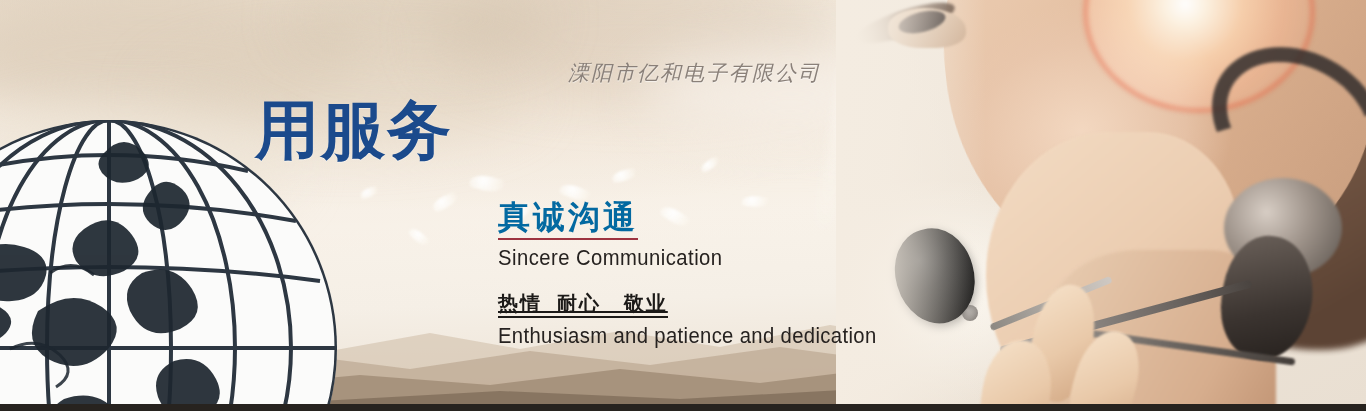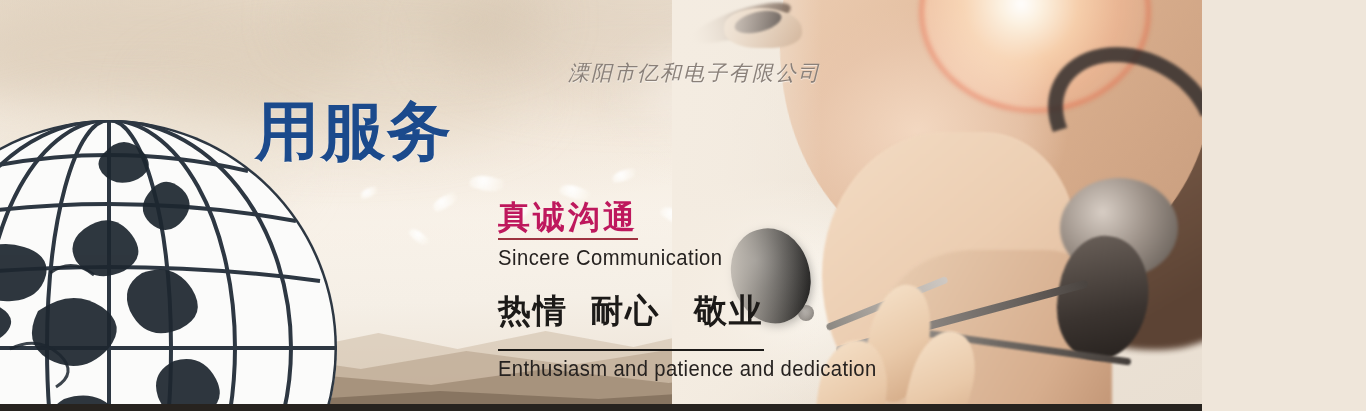--- a/index.html
+++ b/index.html
@@ -5,21 +5,21 @@
 <style>
   * { margin:0; padding:0; box-sizing:border-box; }
   html,body{
     width:1366px; height:411px; overflow:hidden;
     font-family:"Liberation Sans","DejaVu Sans",sans-serif;
     background:#efe6da;
   }
 
   #banner{
     position:relative;
-    width:1202px; height:411px;
+    width:1366px; height:411px;
     overflow:hidden;
     background:#f2e9dd;
   }
 
   
   .sky{
     position:absolute; inset:0;
     background:
       radial-gradient(ellipse 60% 45% at 78% 8%,  rgba(255,250,242,.95) 0%, rgba(255,250,242,0) 62%),
       radial-gradient(ellipse 70% 55% at 30% 14%, rgba(236,222,205,.80) 0%, rgba(236,222,205,0) 68%),
@@ -243,59 +243,60 @@
 
   .headline{
     position:absolute; left:255px; top:99px;
     font-size:64px; font-weight:700;
     letter-spacing:2px; line-height:1;
     color:#1b4a8c;
     white-space:nowrap;
     display:flex; align-items:center;
     text-shadow:0 1px 0 rgba(255,255,255,.4);
   }
-  .headline .seg{ display:inline-block; }
+  .headline .seg{ display:inline-block;font-family:Liberation Serif, serif; }
   .headline .hl{
     background:#17559c;
     color:#ffffff;
     padding:8px 7px 10px 7px;
     margin:0 6px;
     line-height:1;
     display:inline-block;
     text-shadow:none;
   }
 
   .slogans{ position:absolute; left:498px; top:199px; }
   .slogan-cn-red{
     font-size:32px; font-weight:700; letter-spacing:3px;
-    color:#be185d;
+    color:#0369a1;
     border-bottom:2px solid #9d3340;
     display:inline-block;
     padding-bottom:1px;
     line-height:1.18;
   }
   .slogan-en{
     font-size:22px; font-weight:400;
     color:#262220;
     letter-spacing:.5px;
     margin-top:5px;
     font-stretch:condensed;
     transform:scaleX(.92);
     transform-origin:left center;
     white-space:nowrap;
   }
   .slogan-cn-dark{
-    font-size:33px; font-weight:700; letter-spacing:2px;
+    font-size:20px; font-weight:700; letter-spacing:2px;
     color:#1c1a18;
     border-bottom:2px solid #1c1a18;
     display:inline-block;
-    padding-bottom:19px;
+    padding-bottom:1px;
     margin-top:20px;
     line-height:1.2;
     white-space:pre;
+    text-decoration:underline;
   }
   .slogan-en2{
     font-size:22px; font-weight:400;
     color:#262220;
     letter-spacing:.4px;
     margin-top:5px;
     transform:scaleX(.92);
     transform-origin:left center;
     white-space:nowrap;
   }

